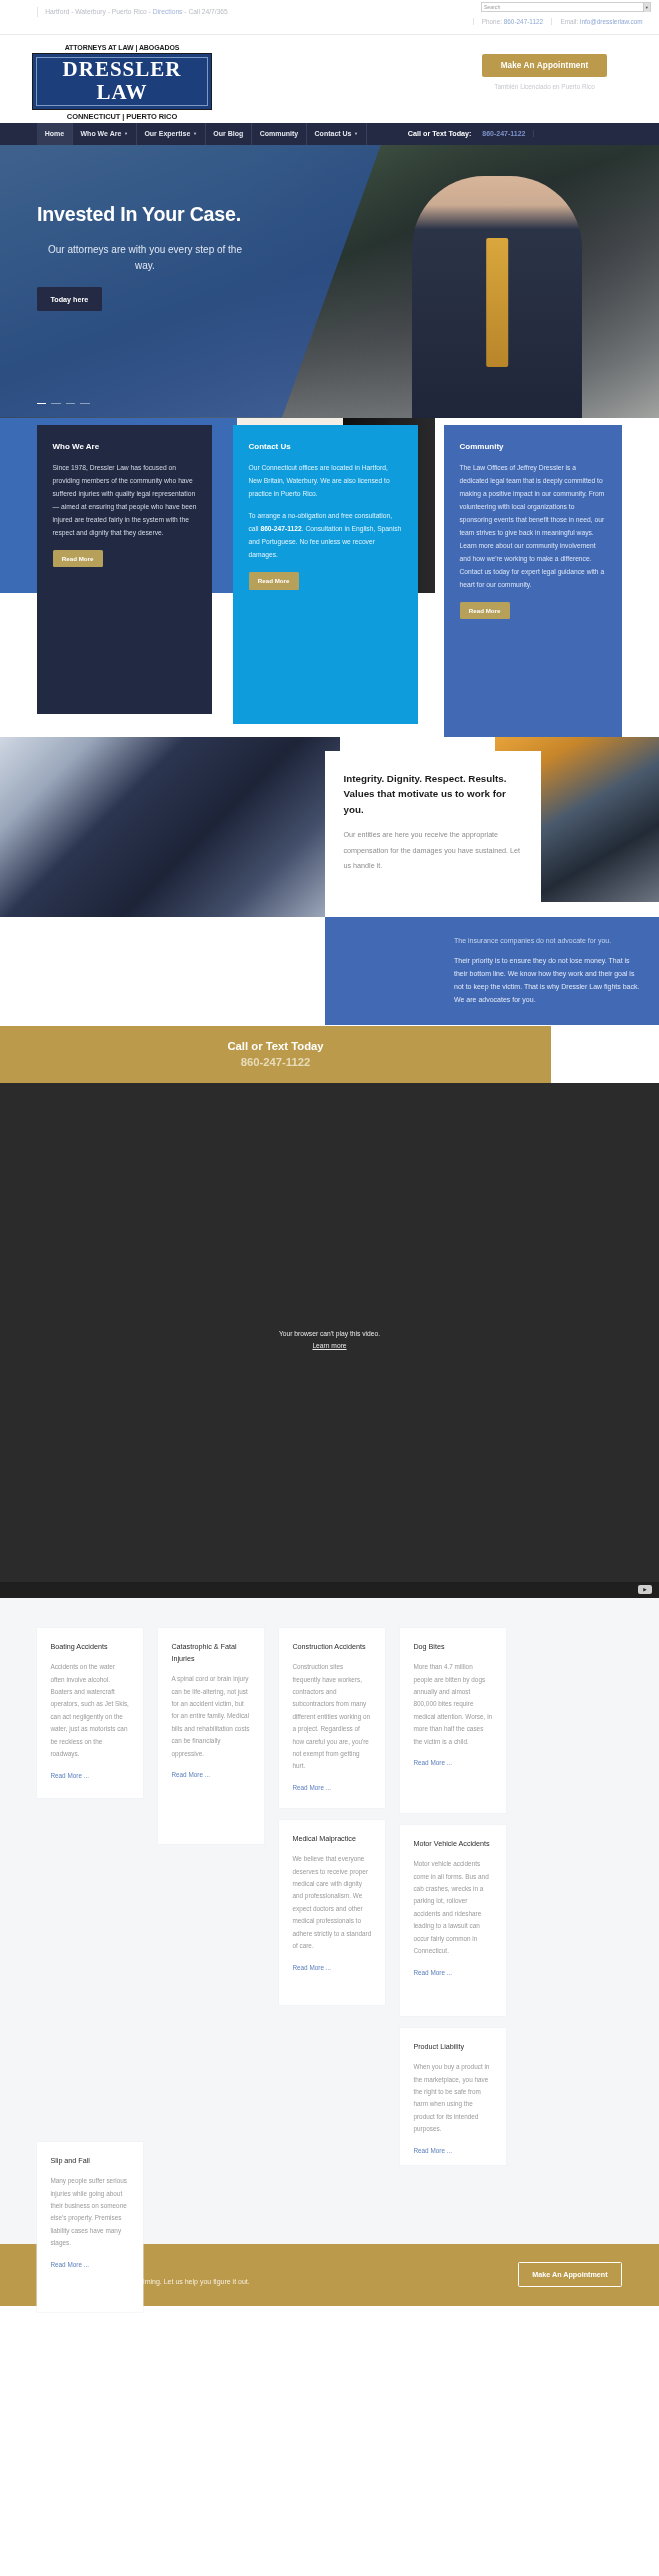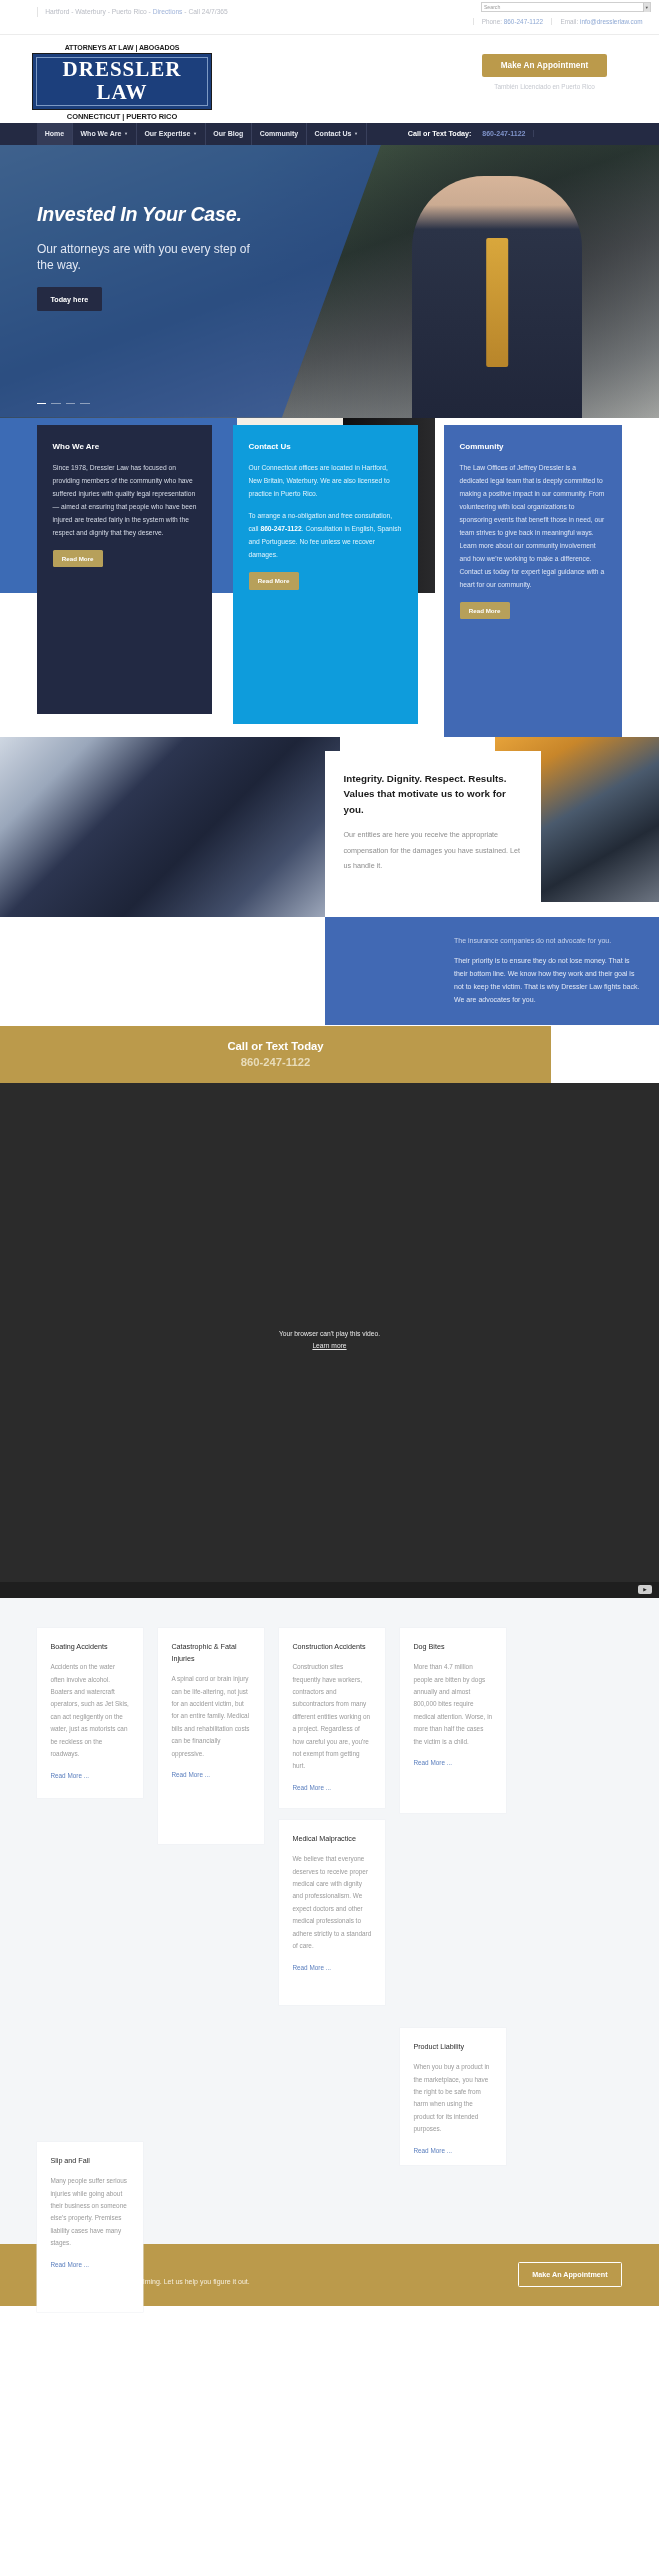--- a/index.html
+++ b/index.html
@@ -56,22 +56,22 @@
       linear-gradient(160deg,#6f7f5c 0%,#49604a 22%,#2b3a33 46%,#54585a 64%,#8b8f90 86%,#b7b9b5 100%);
   }
   .hero-man { position:absolute; right:77px; bottom:0; width:170px; height:242px;
     background:linear-gradient(180deg,#d7b59a 0%,#cbab92 12%,#2b3347 22%,#20263a 100%);
     border-radius:72px 72px 0 0; filter:blur(0.2px); }
   .hero-man:after { content:""; position:absolute; left:50%; top:62px; transform:translateX(-50%);
     width:21.6px; height:129px; background:linear-gradient(180deg,#d9a73c,#b8852a); border-radius:2.1px; }
   .hero-overlay { position:absolute; left:0; top:0; width:381px; height:273px; background:rgba(44,86,160,.72);
     clip-path:polygon(0 0, 100% 0, 74% 100%, 0 100%); }
   .hero-content { position:absolute; left:37px; top:57px; width:216px; }
-  .hero-content h1 { font-size:19.6px; line-height:25px; font-weight:700; color:#fff; letter-spacing:-0.2px;font-style:italic; }
-  .hero-content p { margin-top:15.5px; font-size:12px; line-height:15.5px; color:#e2e8f4; }
+  .hero-content h1 { font-size:19.6px; line-height:25px; font-weight:700; color:#fff; letter-spacing:-0.2px; }
+  .hero-content p { margin-top:15.5px; font-size:10px; line-height:15.5px; color:#e2e8f4;text-align:center; }
   .hero-btn { display:inline-block; margin-top:14.4px; background:#242a43; color:#fff; font-size:7.2px; font-weight:700;
               padding:7.2px 13.4px; border-radius:1.5px; }
   .hero-dots { position:absolute; left:37px; bottom:13.4px; display:flex; gap:5.2px; align-items:center; }
   .hero-dots .bar { width:9.3px; height:1.5px; background:rgba(255,255,255,.45); }
   .hero-dots .bar.on { background:#fff; }
 
   
   .cards { position:relative; width:659px; height:319px; background:#fff; }
   .cards .bgsplash { position:absolute; left:0; top:0; width:659px; height:175px;
      background:linear-gradient(90deg,#3c6bb5 0%,#3c6bb5 36%, #f4efe6 36%, #f4efe6 52%, #0f0f10 52%, #2a2a2c 66%, #ffffff 66%); }
@@ -294,20 +294,25 @@
     <h4>Dog Bites</h4>
     <p>More than 4.7 million people are bitten by dogs annually and almost 800,000 bites require medical attention. Worse, in more than half the cases the victim is a child.</p>
     <a class="more">Read More ...</a>
   </div>
 
   <div class="pcard" style="left:279px; top:222px; width:106px; height:185px;">
     <h4>Medical Malpractice</h4>
     <p>We believe that everyone deserves to receive proper medical care with dignity and professionalism. We expect doctors and other medical professionals to adhere strictly to a standard of care.</p>
     <a class="more">Read More ...</a>
   </div>
+  <div class="pcard" style="left:400px; top:227px; width:106px; height:191px;">
+    <h4>Motor Vehicle Accidents</h4>
+    <p>Motor vehicle accidents come in all forms. Bus and cab crashes, wrecks in a parking lot, rollover accidents and rideshare leading to a lawsuit can occur fairly common in Connecticut.</p>
+    <a class="more">Read More ...</a>
+  </div>
   <div class="pcard" style="left:400px; top:430px; width:106px; height:137px;">
     <h4>Product Liability</h4>
     <p>When you buy a product in the marketplace, you have the right to be safe from harm when using the product for its intended purposes.</p>
     <a class="more">Read More ...</a>
   </div>
   <div class="pcard" style="left:37px;  top:544px; width:106px; height:170px;">
     <h4>Slip and Fall</h4>
     <p>Many people suffer serious injuries while going about their business on someone else's property. Premises liability cases have many stages.</p>
     <a class="more">Read More ...</a>
   </div>

